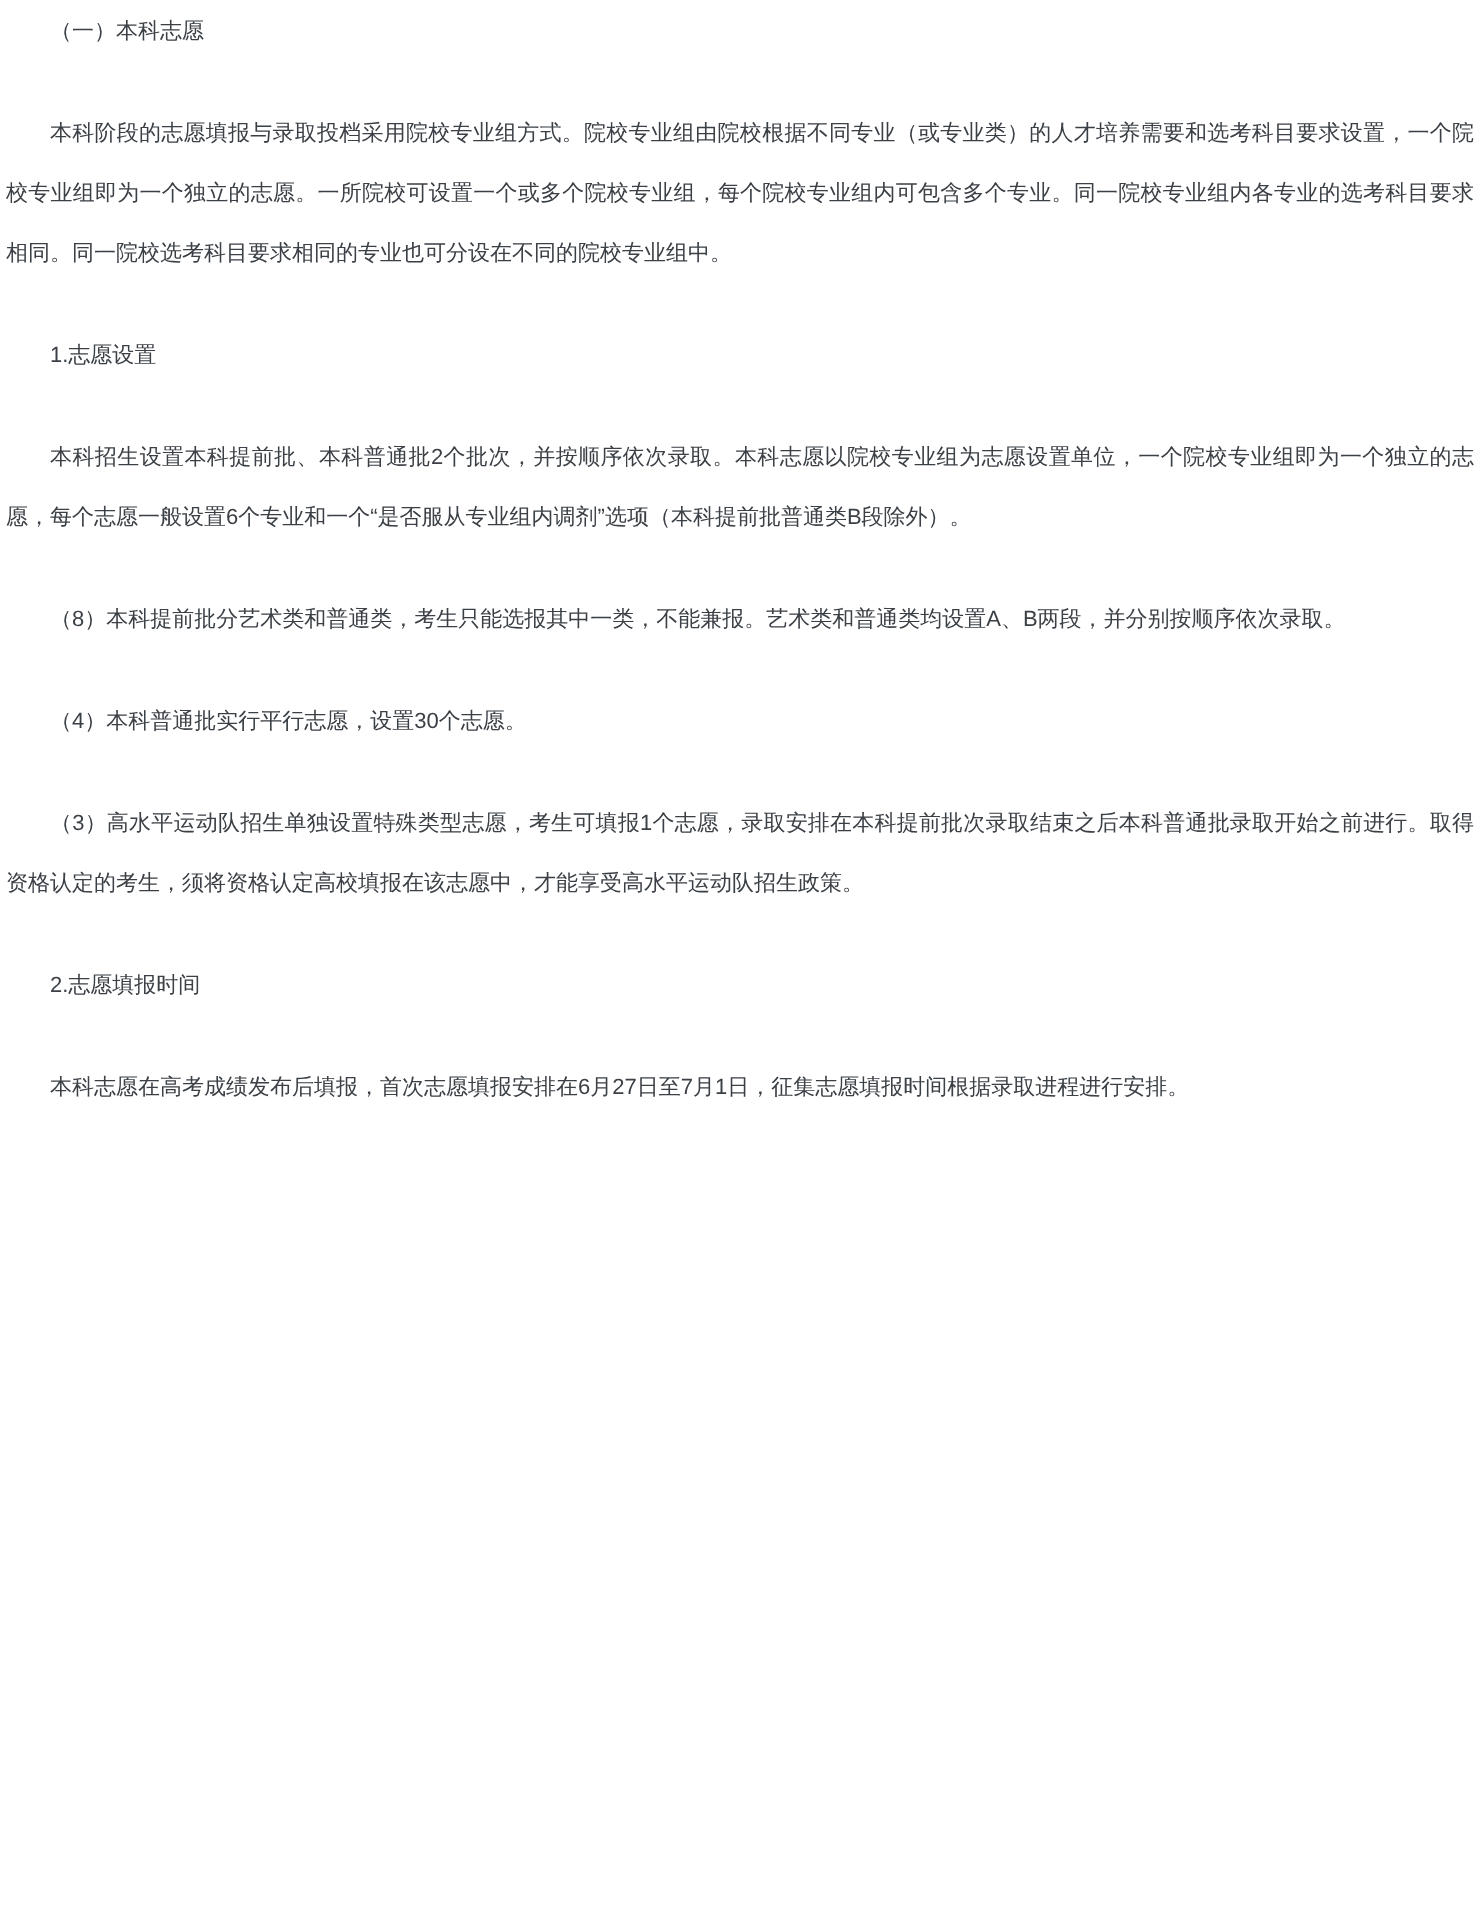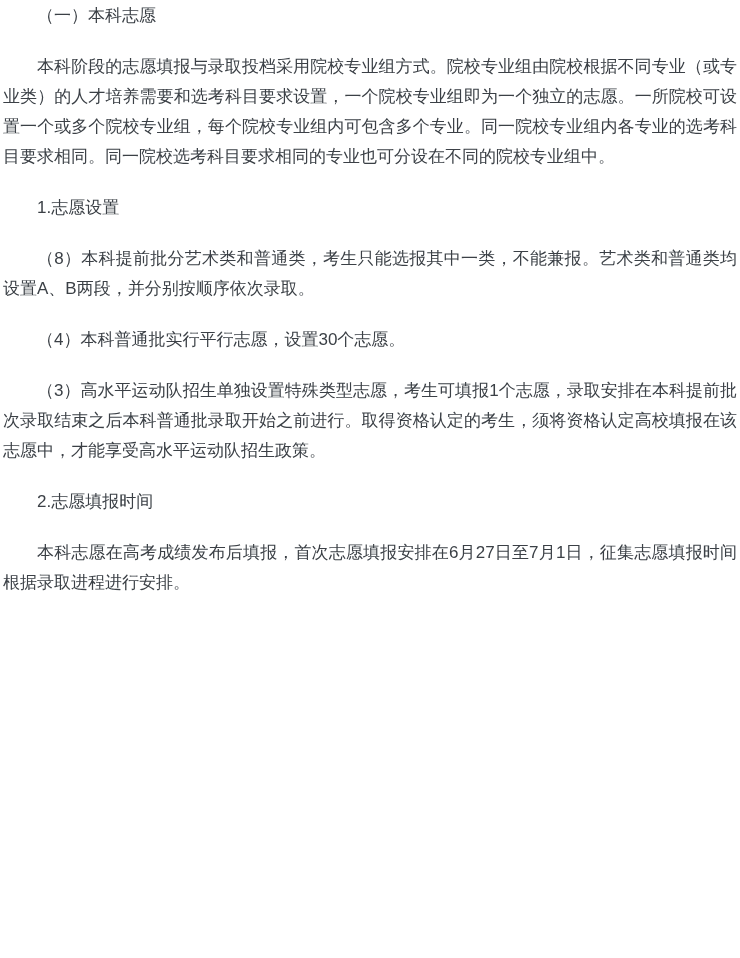--- a/index.html
+++ b/index.html
@@ -12,36 +12,37 @@
   }
   .article {
     box-sizing: border-box;
     width: 740px;
     padding: 1px 3px 0 3px;
     font-family: "Liberation Sans", sans-serif;
     color: #3b4046;
   }
   .article p {
     margin: 0 0 21px 0;
-    font-size: 17px;
+    font-size: 11px;
     line-height: 30px;
     text-align: justify;
     text-justify: inter-ideograph;
     text-indent: 2em;
     word-break: break-all;
   }
   .article p:last-child {
     margin-bottom: 0;
   }
 </style>
 </head>
 <body>
 
 <div class="article" id="article-root">
     <p>（一）本科志愿</p>
     <p>本科阶段的志愿填报与录取投档采用院校专业组方式。院校专业组由院校根据不同专业（或专业类）的人才培养需要和选考科目要求设置，一个院校专业组即为一个独立的志愿。一所院校可设置一个或多个院校专业组，每个院校专业组内可包含多个专业。同一院校专业组内各专业的选考科目要求相同。同一院校选考科目要求相同的专业也可分设在不同的院校专业组中。</p>
     <p>1.志愿设置</p>
+    <p>本科招生设置本科提前批、本科普通批2个批次，并按顺序依次录取。本科志愿以院校专业组为志愿设置单位，一个院校专业组即为一个独立的志愿，每个志愿一般设置6个专业和一个“是否服从专业组内调剂”选项（本科提前批普通类B段除外）。</p>
     <p>（8）本科提前批分艺术类和普通类，考生只能选报其中一类，不能兼报。艺术类和普通类均设置A、B两段，并分别按顺序依次录取。</p>
     <p>（4）本科普通批实行平行志愿，设置30个志愿。</p>
     <p>（3）高水平运动队招生单独设置特殊类型志愿，考生可填报1个志愿，录取安排在本科提前批次录取结束之后本科普通批录取开始之前进行。取得资格认定的考生，须将资格认定高校填报在该志愿中，才能享受高水平运动队招生政策。</p>
     <p>2.志愿填报时间</p>
     <p>本科志愿在高考成绩发布后填报，首次志愿填报安排在6月27日至7月1日，征集志愿填报时间根据录取进程进行安排。</p>
   </div>
 
 </body></html>

